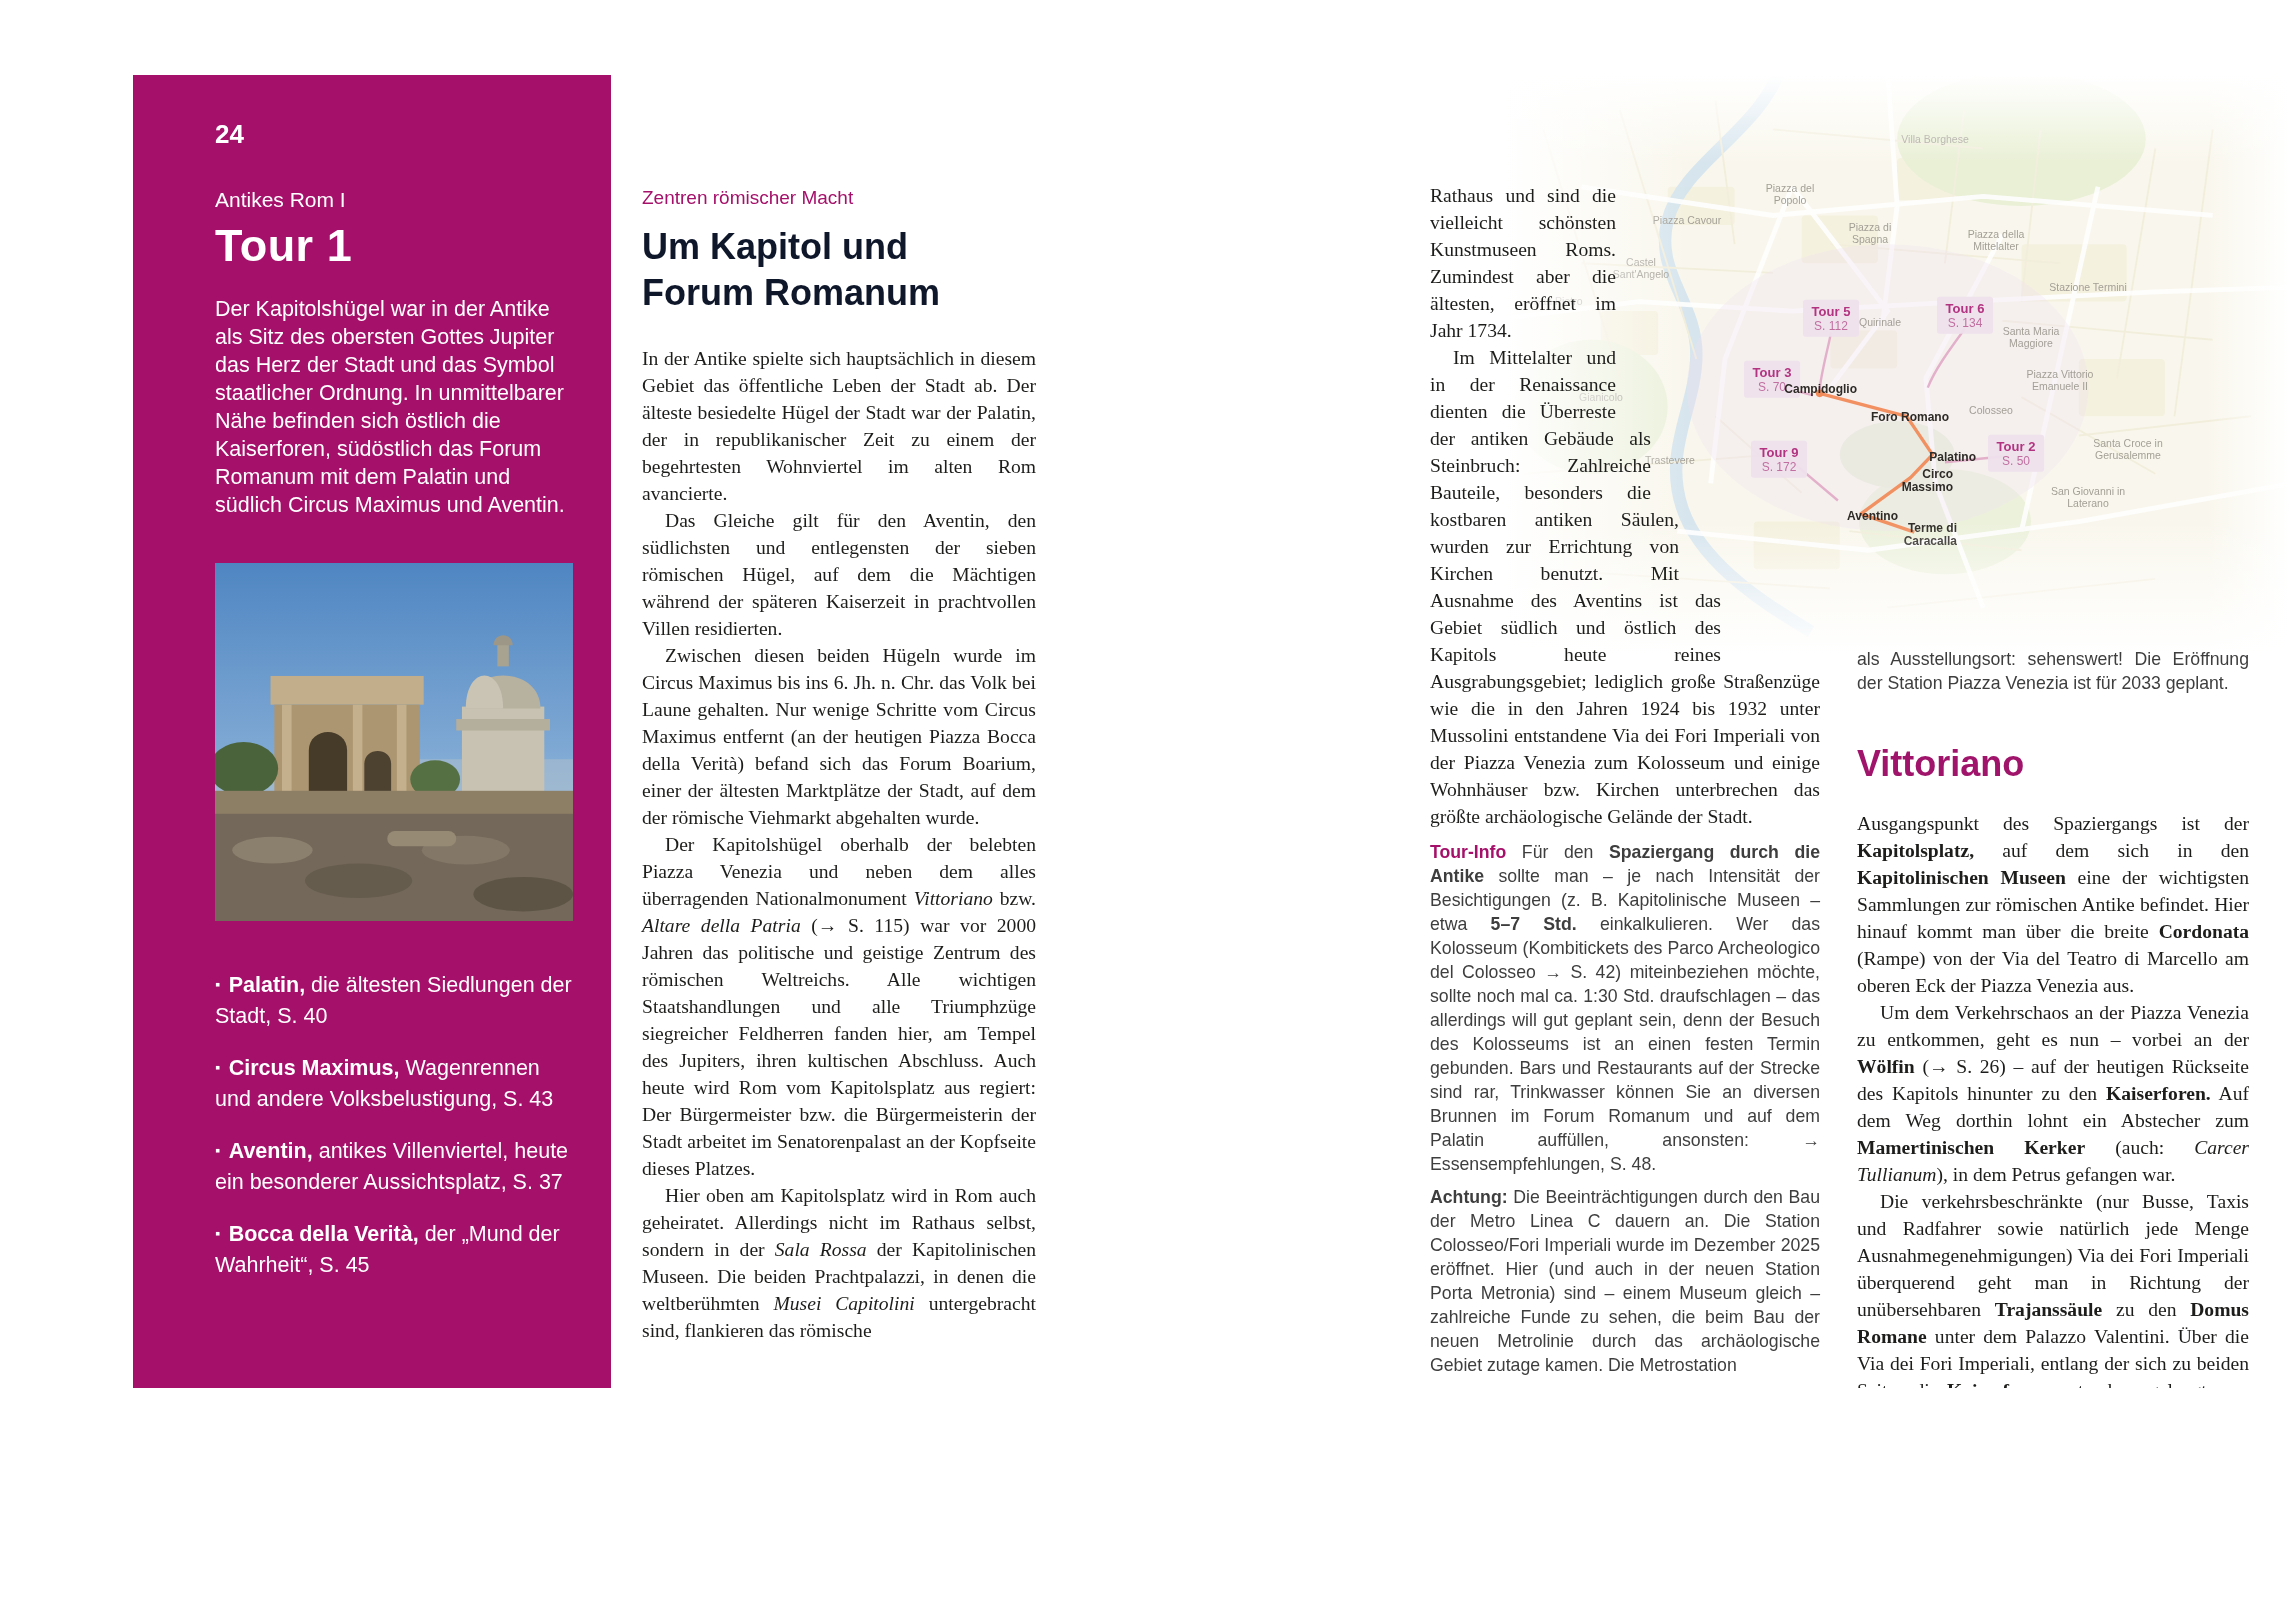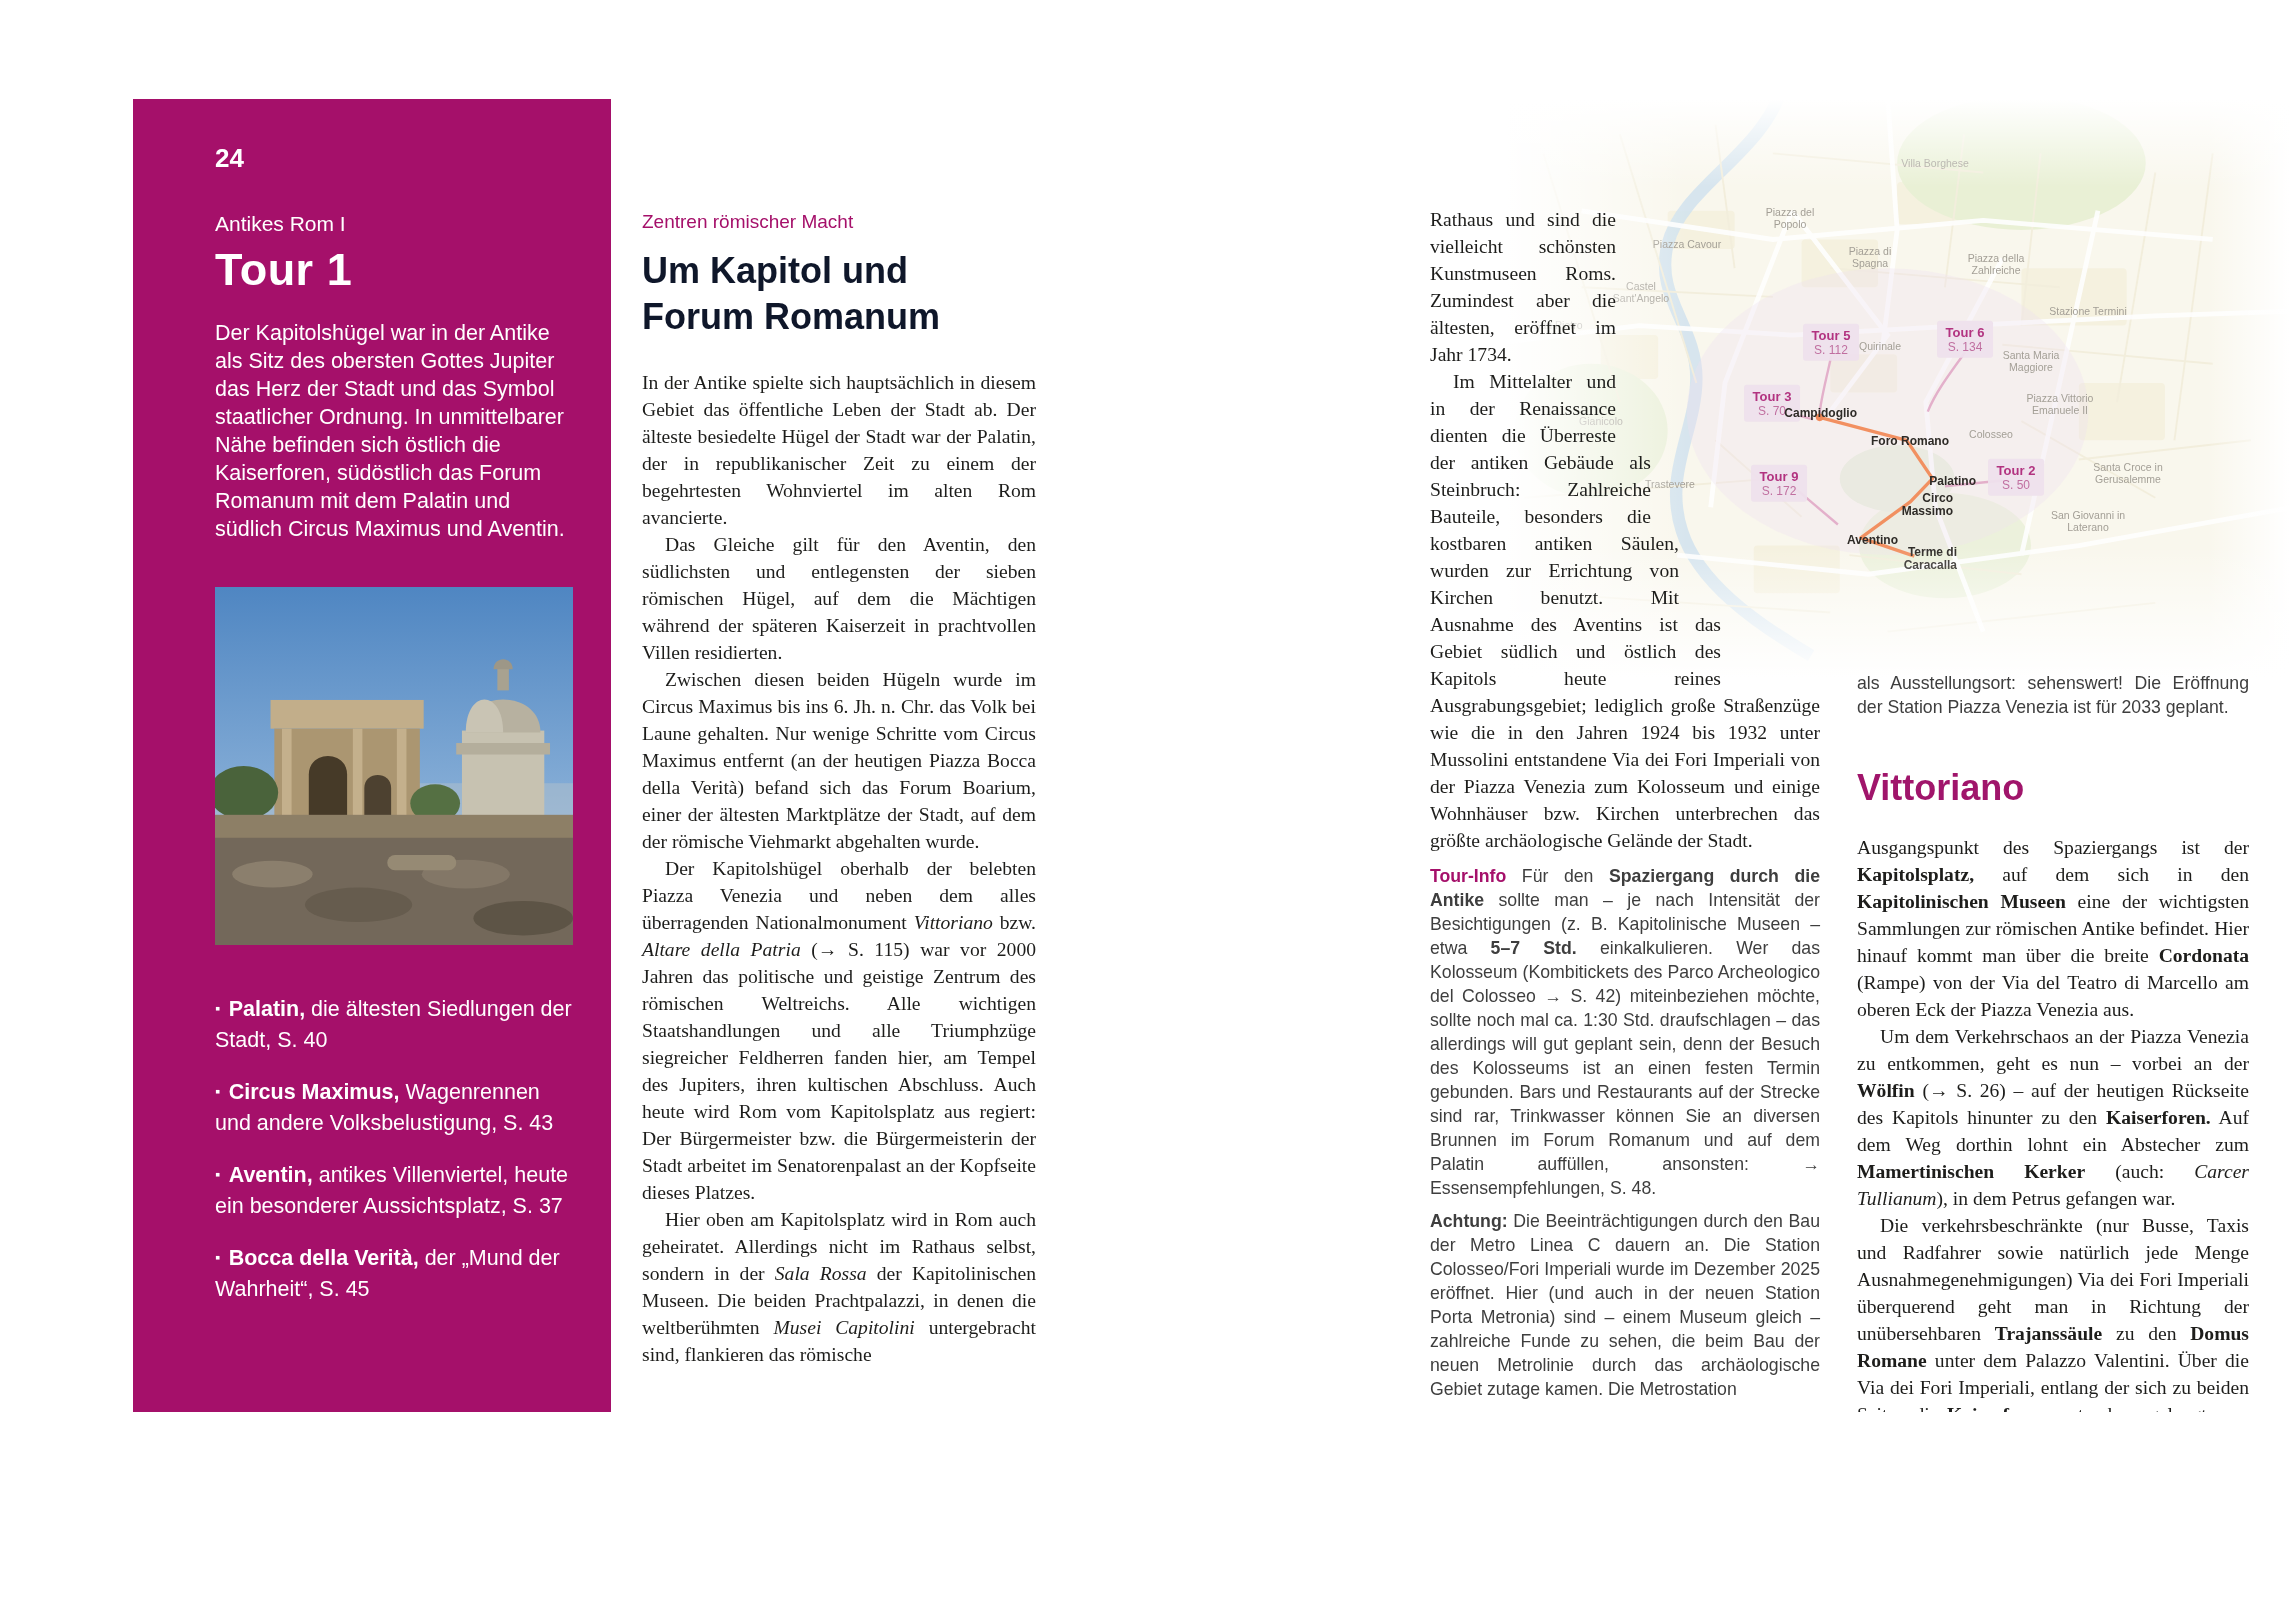--- a/index.html
+++ b/index.html
@@ -1,17 +1,17 @@
 <!DOCTYPE html>
 <html lang="de"><head>
 <meta charset="utf-8">
 <style>
   html,body{margin:0;padding:0;background:#ffffff;}
   .page{position:relative;width:2293px;height:1388px;background:#fff;overflow:hidden;
-        font-family:"Liberation Serif",serif;color:#1d1d1b;margin-top:24px;}
+        font-family:"Liberation Serif",serif;color:#1d1d1b;}
 
   
   .sidebar{position:absolute;left:133px;top:75px;width:478px;height:1506px;background:#a5106a;
            color:#fff;font-family:"Liberation Sans",sans-serif;box-sizing:border-box;
            padding:44px 38px 0 82px;z-index:2;}
   .pn{font-size:26px;font-weight:bold;}
   .series{margin-top:38px;font-size:21px;}
   .tour-title{margin:7.6px 0 0;font-size:45px;font-weight:bold;letter-spacing:0.5px;}
   .intro{margin:23px 0 0;font-size:21.5px;line-height:28px;}
   .photo{margin-top:44px;width:358px;height:358px;overflow:hidden;}
@@ -219,21 +219,21 @@
     <div class="place" style="left:426px;top:409px">Circo Massimo</div>
     <div class="place" style="left:371px;top:445px">Aventino</div>
     <div class="place" style="left:430px;top:463px">Terme di Caracalla</div>
 
     <div class="minor" style="left:449px;top:67px">Villa Borghese</div>
     <div class="minor" style="left:304px;top:122px">Piazza del Popolo</div>
     <div class="minor" style="left:201px;top:148px">Piazza Cavour</div>
     <div class="minor" style="left:155px;top:196px">Castel Sant'Angelo</div>
     <div class="minor" style="left:72px;top:229px">San Pietro</div>
     <div class="minor" style="left:384px;top:161px">Piazza di Spagna</div>
-    <div class="minor" style="left:510px;top:168px">Piazza della Zahlreiche</div>
+    <div class="minor" style="left:510px;top:168px">Piazza della Mittelalter</div>
     <div class="minor" style="left:602px;top:215px">Stazione Termini</div>
     <div class="minor" style="left:394px;top:250px">Quirinale</div>
     <div class="minor" style="left:545px;top:265px">Santa Maria Maggiore</div>
     <div class="minor" style="left:574px;top:308px">Piazza Vittorio Emanuele II</div>
     <div class="minor" style="left:505px;top:338px">Colosseo</div>
     <div class="minor" style="left:115px;top:325px">Gianicolo</div>
     <div class="minor" style="left:184px;top:388px">Trastevere</div>
     <div class="minor" style="left:602px;top:425px">San Giovanni in Laterano</div>
     <div class="minor" style="left:642px;top:377px">Santa Croce in Gerusalemme</div>
 

